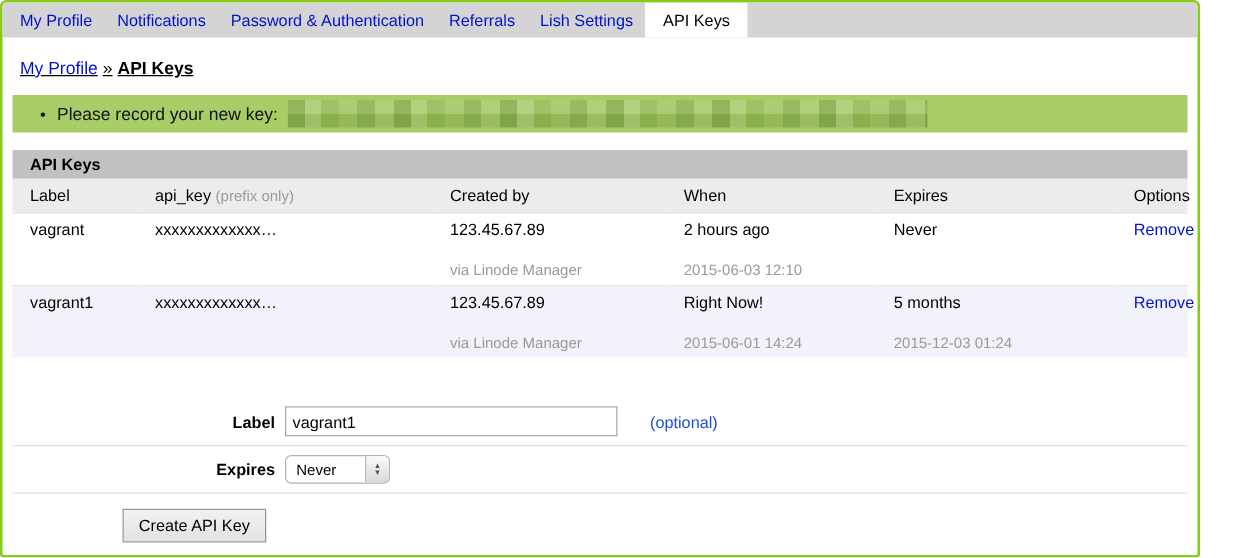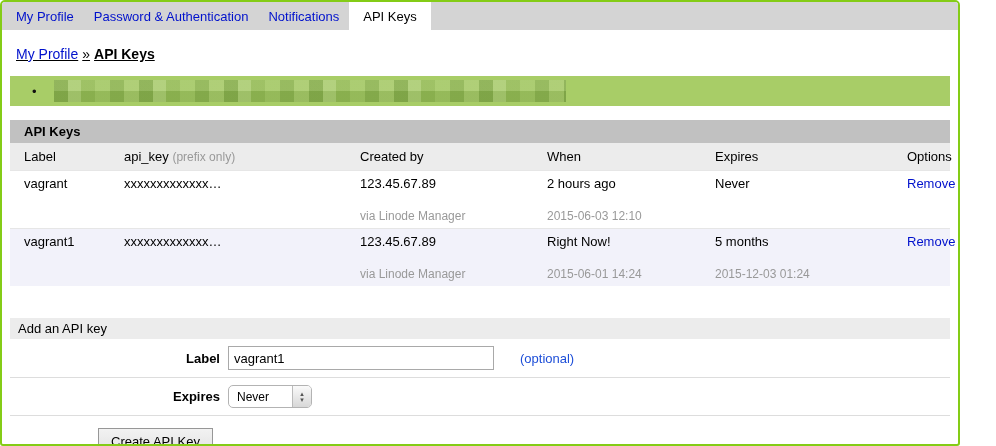--- a/index.html
+++ b/index.html
@@ -165,31 +165,34 @@
     cursor: pointer;
   }
 </style>
 </head>
 <body>
 
 <div class="window">
 
   <div class="tabbar">
     <a class="tab">My Profile</a>
+    <a class="tab">Notifications</a>
     <a class="tab">Password &amp; Authentication</a>
-    <a class="tab">Notifications</a>
+    <a class="tab">Referrals</a>
+    <a class="tab">Lish Settings</a>
     <a class="tab active">API Keys</a>
   </div>
 
   <div class="breadcrumb">
     <a>My Profile</a><span class="sep">»</span><span class="current">API Keys</span>
   </div>
 
   <div class="notice">
     <span class="bullet">•</span>
+    <span>Please record your new key:</span>
     <span class="redacted-key"></span>
   </div>
 
   <div class="table-wrap">
     <div class="table-title">API Keys</div>
     <table class="keys">
       <colgroup>
         <col style="width:100px">
           <col style="width:236px">
           <col style="width:187px">
@@ -243,21 +246,20 @@
           </td>
           <td>
             <a class="remove-link">Remove</a>
           </td>
         </tr>
       </tbody>
     </table>
   </div>
 
   <div class="add-section">
-    <div class="section-title">Add an API key</div>
 
     <div class="form-row bordered">
       <span class="form-label">Label</span>
       <input class="text-input" type="text" value="vagrant1" style="">
       <span class="optional-note">(optional)</span>
     </div>
 
     <div class="form-row bordered">
       <span class="form-label">Expires</span>
       <span class="select">

